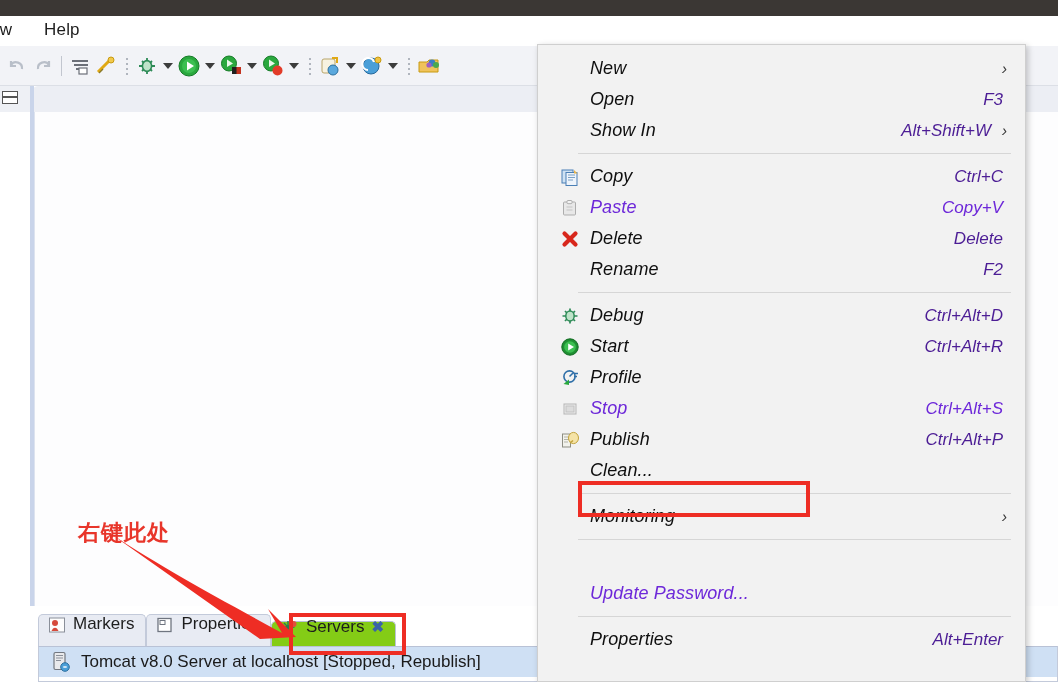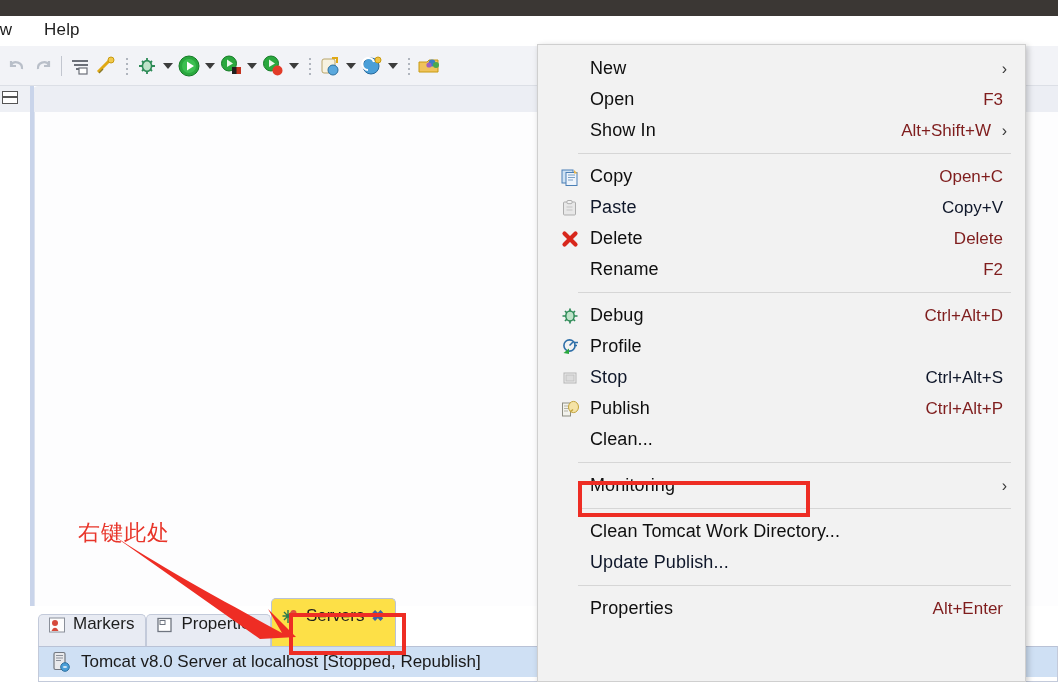--- a/index.html
+++ b/index.html
@@ -86,21 +86,21 @@
     display:flex; align-items:flex-end;
   }
   .vtab {
     height:32px; display:flex; align-items:center; gap:7px;
     padding:0 11px 12px 9px; font-size:17px; color:#1d1d1d;
     background:#e8ebf3;
     border:1px solid #c3cada; border-bottom:none;
     border-top-left-radius:5px; border-top-right-radius:5px;
     white-space:nowrap; position:relative;
   }
-  .vtab.active { background:#fde047; border-color:#b9c2d6; height:48px; }
+  .vtab.active { background:#84cc16; border-color:#b9c2d6; height:25px; }
   .vtab .tab-label { position:relative; top:-1px; }
   .vtab .close-x {
     font-size:15px; color:#3a63a8; font-weight:600; position:relative; top:-1px;
   }
   .panel-body {
     position:absolute; left:38px; top:40px; width:1020px; height:36px;
     background:#ffffff; border:1px solid #c3cada; border-top-color:#b9c2d6;
   }
   .server-row {
     position:absolute; left:39px; top:41px; width:1018px; height:30px;
@@ -115,42 +115,42 @@
   
   .ctxmenu {
     position:absolute; left:537px; top:44px; width:489px; height:638px;
     background:#f2f2f2;
     border:1px solid #cfcfcf;
     box-shadow:2px 2px 6px rgba(0,0,0,.22);
     padding:8px 0 0 0;
   }
   .mi {
     position:relative; height:31px; display:flex; align-items:center;
-    padding-left:22px; cursor:default;
+    padding-left:22px; cursor:default;font-style:italic;
   }
   .mi .mi-ico { width:30px; height:22px; display:flex; align-items:center; justify-content:flex-start; flex:0 0 30px; }
   .mi .mi-label {
     font-size:18px; color:#0f0f0f; white-space:nowrap; letter-spacing:.1px;
   }
-  .mi.disabled .mi-label, .mi.disabled .mi-accel { color:#0f172a; }
+  .mi.disabled .mi-label, .mi.disabled .mi-accel { color:#6d28d9; }
   .mi .mi-accel {
-    position:absolute; right:22px; font-size:17px; color:#7f1d1d; white-space:nowrap;
+    position:absolute; right:22px; font-size:17px; color:#4c1d95; white-space:nowrap;
   }
   .mi .mi-accel.with-sub { right:34px; }
   .mi .mi-sub {
     position:absolute; right:18px; font-size:16px; color:#3a3a3a;
   }
   .mi-sep {
     height:1px; background:#d6d6d6; margin:7px 14px 7px 40px;
   }
 
   
   .anno-text {
     position:absolute; left:78px; top:518px;
-    font-size:22px; color:#e8352a; font-weight:400;
+    font-size:22px; color:#e8352a; font-weight:700;
     font-family:"DejaVu Sans", sans-serif;
     letter-spacing:1px; white-space:nowrap;
   }
   .redbox {
     position:absolute; border:4px solid #ee2d24; pointer-events:none;
   }
   #redbox-add-remove { left:578px; top:481px; width:232px; height:36px; }
   #redbox-servers    { left:289px; top:613px; width:117px; height:42px; }
   .arrow-svg { position:absolute; left:100px; top:525px; }
 </style>
@@ -372,21 +372,21 @@
     <div class="mi">
       <span class="mi-ico">
         <svg width="20" height="20" viewBox="0 0 20 20">
           <rect x="2" y="3" width="11" height="13" fill="#cfe2f3" stroke="#4a7fb5"></rect>
           <rect x="6" y="5.5" width="11" height="13" fill="#eef4fb" stroke="#4a7fb5"></rect>
           <path d="M8 8h7M8 10.5h7M8 13h5" stroke="#7aa0c4" stroke-width="1"></path>
           <path d="M14 3 L17.5 6.5 L14 6.5 Z" fill="#e8b44a"></path>
         </svg>
       </span>
       <span class="mi-label">Copy</span>
-      <span class="mi-accel">Open+C</span>
+      <span class="mi-accel">Ctrl+C</span>
     </div>
 
     <div class="mi disabled">
       <span class="mi-ico">
         <svg width="20" height="20" viewBox="0 0 20 20">
           <rect x="3.5" y="4" width="12" height="13" rx="1" fill="#e8e8e8" stroke="#adadad"></rect>
           <rect x="7" y="2.5" width="5" height="3.2" rx="1" fill="#f2f2f2" stroke="#adadad"></rect>
           <path d="M6.5 9h6M6.5 12h6" stroke="#c4c4c4" stroke-width="1"></path>
         </svg>
       </span>
@@ -416,20 +416,31 @@
       <span class="mi-ico">
         <svg width="20" height="20" viewBox="0 0 20 20">
           <path d="M5 5 L15 15 M15 5 L5 15 M10 2.5 L10 17.5 M2.5 10 L17.5 10" stroke="#2e8b57" stroke-width="1.7"></path>
           <ellipse cx="10" cy="10" rx="4.2" ry="5" fill="#bfe3c9" stroke="#2e8b57" stroke-width="1.5"></ellipse>
         </svg>
       </span>
       <span class="mi-label">Debug</span>
       <span class="mi-accel">Ctrl+Alt+D</span>
     </div>
 
+    <div class="mi">
+      <span class="mi-ico">
+        <svg width="20" height="20" viewBox="0 0 20 20">
+          <circle cx="10" cy="10" r="8.2" fill="#1f8f32" stroke="#0f6b20"></circle>
+          <circle cx="10" cy="10" r="5.8" fill="#3cbf51"></circle>
+          <path d="M8.2 6.4 L14 10 L8.2 13.6 Z" fill="#ffffff"></path>
+        </svg>
+      </span>
+      <span class="mi-label">Start</span>
+      <span class="mi-accel">Ctrl+Alt+R</span>
+    </div>
 
     <div class="mi">
       <span class="mi-ico">
         <svg width="20" height="20" viewBox="0 0 20 20">
           <circle cx="9.5" cy="8.5" r="5.6" fill="none" stroke="#2f6fa8" stroke-width="1.6"></circle>
           <path d="M9.5 8.5 L13 5" stroke="#2f6fa8" stroke-width="1.6"></path>
           <path d="M14 5.5h4M14 8.5h3" stroke="#2f6fa8" stroke-width="1.4"></path>
           <path d="M3.5 16 L9 11.5 L9 17 Z" fill="#2aa83e"></path>
         </svg>
       </span>
@@ -473,26 +484,25 @@
     <div class="mi">
       <span class="mi-ico"></span>
       <span class="mi-label">Monitoring</span>
       <span class="mi-sub">›</span>
     </div>
 
     <div class="mi-sep"></div>
 
     <div class="mi">
       <span class="mi-ico"></span>
-      <span class="mi-label">Clean Tomcat Work Directory...</span>
     </div>
 
     <div class="mi disabled">
       <span class="mi-ico"></span>
-      <span class="mi-label">Update Publish...</span>
+      <span class="mi-label">Update Password...</span>
     </div>
 
     <div class="mi-sep"></div>
 
     <div class="mi">
       <span class="mi-ico"></span>
       <span class="mi-label">Properties</span>
       <span class="mi-accel">Alt+Enter</span>
     </div>
 

